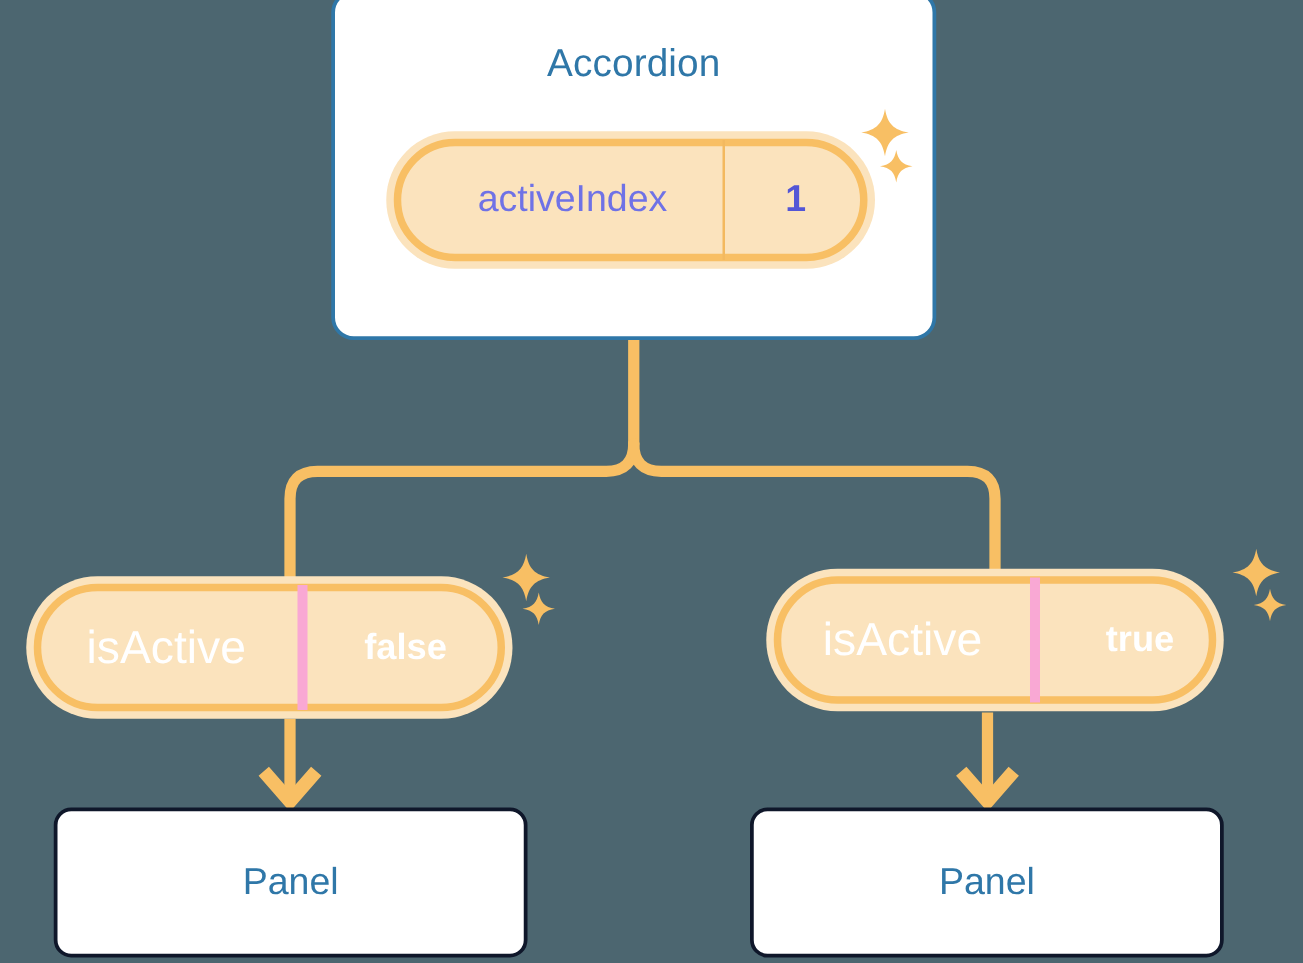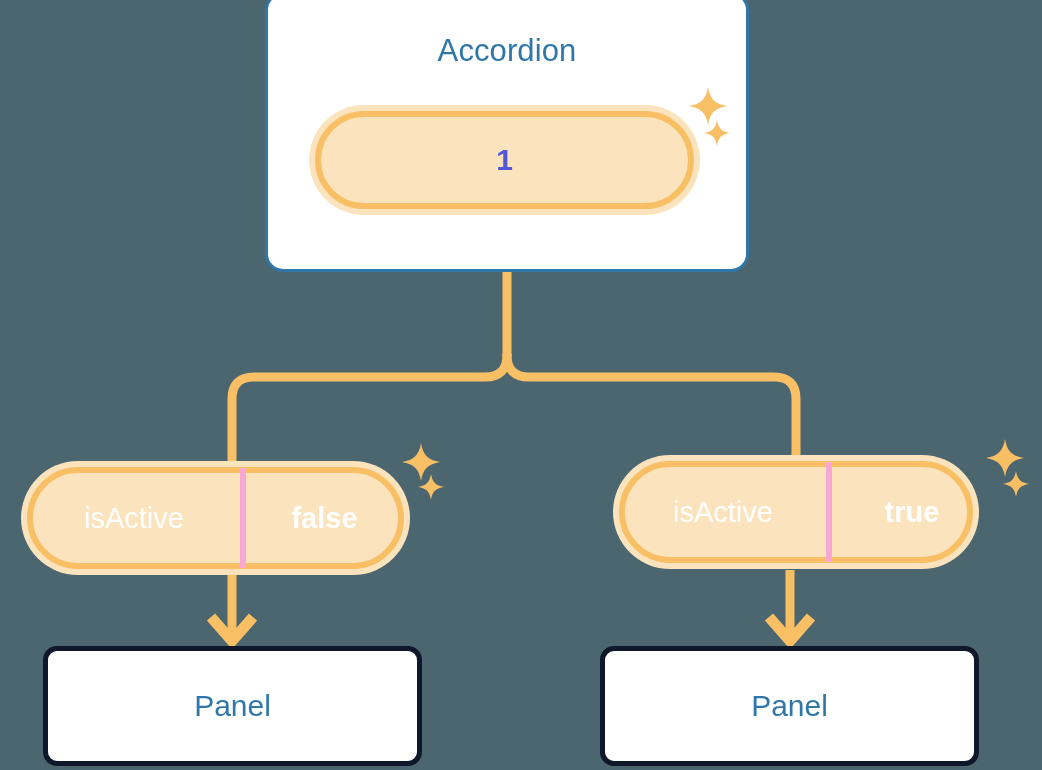--- a/index.html
+++ b/index.html
@@ -113,22 +113,22 @@
     font-weight: bold;
   }
 
   
   .pill-purple {
     background: #6568d8;
     height: 100px;
   }
   .pill-purple .pill-key {
     color: #ffffff;
-    font-size: 29px;
-    border-right: 6px solid #f9a8d4;
+    font-size: 37px;
+    border-right: 8px solid #f9a8d4;
   }
   .pill-purple .pill-val {
     color: #ffffff;
     font-size: 29px;
     font-weight: bold;
   }
   #isactive-false-pill {
     left: 28px;
     top: 468px;
     width: 375px;
@@ -141,21 +141,21 @@
     top: 462px;
     width: 352px;
   }
   #isactive-true-pill .pill-key { flex: 0 0 212px; }
   #isactive-true-pill .pill-val { flex: 1; padding-left: 20px; }
 
   
   .panel-box {
     position: absolute;
     background: #ffffff;
-    border: 5px solid #0f172a;
+    border: 3px solid #0f172a;
     border-radius: 14px;
     box-sizing: border-box;
     display: flex;
     align-items: center;
     justify-content: center;
     color: #2f77a8;
     font-size: 30px;
     z-index: 3;
   }
   #panel-left  { left: 43px;  top: 646px; width: 379px; height: 120px; }
@@ -186,20 +186,21 @@
 
     <path d="M 790 570 L 790 640" stroke="#f8bf64" stroke-width="9" fill="none"></path>
     <path d="M 769 617 L 790 641 L 811 617" stroke="#f8bf64" stroke-width="11" fill="none" stroke-linecap="butt" stroke-linejoin="miter"></path>
   </svg>
 
   <div class="card" id="accordion-card">
     <div class="card-title">Accordion</div>
   </div>
 
   <div class="pill" id="activeindex-pill">
+    <div class="pill-key">activeIndex</div>
     <div class="pill-val">1</div>
   </div>
 
   <svg class="sparkle" style="left:687px; top:85px;" width="42" height="42" viewBox="0 0 42 42" xmlns="http://www.w3.org/2000/svg">
     <path d="M21 2 C23 14 28 19 40 21 C28 23 23 28 21 40 C19 28 14 23 2 21 C14 19 19 14 21 2 Z" fill="#f8bf64"></path>
   </svg>
   <svg class="sparkle" style="left:703px; top:119px;" width="28" height="28" viewBox="0 0 28 28" xmlns="http://www.w3.org/2000/svg">
     <path d="M14 1 C15.4 9 18.6 12.6 27 14 C18.6 15.4 15.4 18.6 14 27 C12.6 18.6 9.4 15.4 1 14 C9.4 12.6 12.6 9 14 1 Z" fill="#f8bf64"></path>
   </svg>
 

